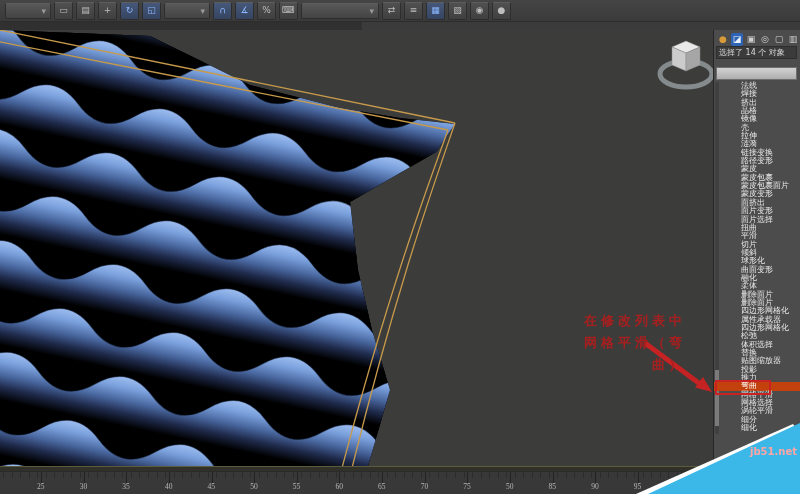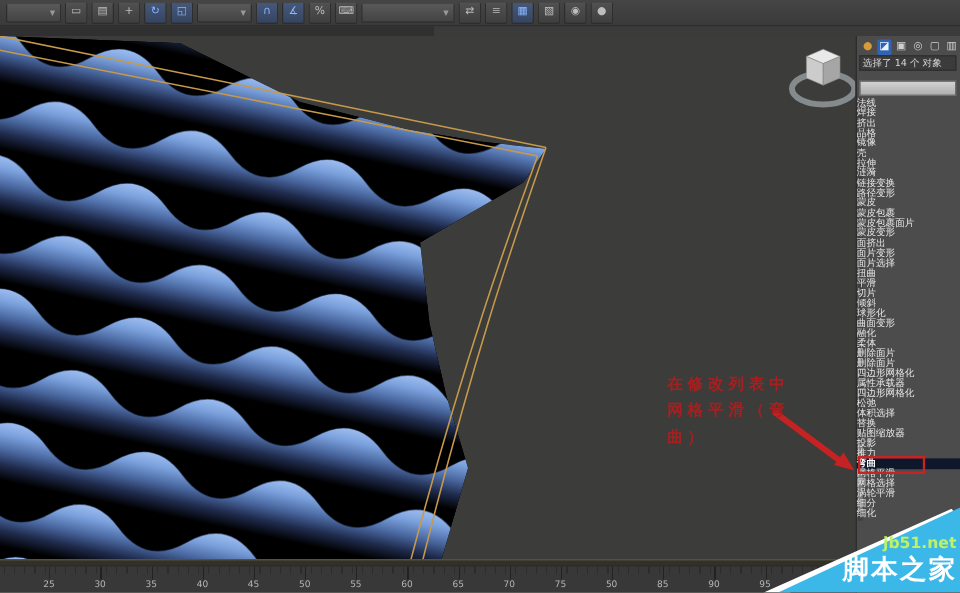--- a/index.html
+++ b/index.html
@@ -9,53 +9,53 @@
   .toolbar{position:absolute;left:0;top:0;width:800px;height:22px;background:linear-gradient(#454545,#3a3a3a);
            border-bottom:1px solid #2c2c2c;display:flex;align-items:center;gap:3px;padding-left:5px;box-sizing:border-box;}
   .tbi{flex:none;width:17px;height:16px;background:linear-gradient(#505050,#3f3f3f);border:1px solid #2d2d2d;
        border-top-color:#5d5d5d;border-radius:2px;color:#bdbdbd;font-size:9px;line-height:14px;text-align:center;overflow:hidden;}
   .tbi.blue{color:#8ab6ff;background:linear-gradient(#46587a,#354460);}
   .tbi.dd{width:46px;text-align:right;padding-right:4px;box-sizing:border-box;background:linear-gradient(#585858,#434343);color:#999;}
   .tbi.wide{width:78px;text-align:right;padding-right:4px;box-sizing:border-box;background:linear-gradient(#585858,#434343);color:#999;}
   .toolbar2{position:absolute;left:0;top:22px;width:800px;height:8px;
             background:linear-gradient(90deg,#303030 0 362px,#3b3b3b 362px);}
   
-  .viewport{position:absolute;left:0;top:30px;width:713px;height:436px;background:#3c3c3a;overflow:hidden;}
+  .viewport{position:absolute;left:0;top:30px;width:713px;height:436px;background:#3c3c3a;overflow:hidden;text-align:right;}
   .annotation{position:absolute;left:556px;top:280px;width:130px;color:#a81f1f;font-size:13px;font-weight:bold;
               letter-spacing:4px;line-height:22px;white-space:nowrap;}
   
   .panel{position:absolute;left:713px;top:30px;width:87px;height:464px;background:#4c4c4c;border-left:1px solid #262626;box-sizing:border-box;}
   .ptabs{position:absolute;left:3px;top:2px;height:15px;display:flex;gap:2px;align-items:center;}
   .ptab{width:12px;height:13px;font-size:9px;line-height:13px;text-align:center;color:#cfcfcf;border-radius:2px;}
   .ptab.orange{color:#d89b3a;}
   .ptab.active{background:#2f64b5;color:#eaf2ff;}
   .selstatus{position:absolute;left:2px;top:16px;right:3px;height:11px;background:#3b3b3b;border:1px solid #2e2e2e;
              color:#d8d8d8;font-size:8px;line-height:11px;padding-left:2px;}
   .moddd{position:absolute;left:2px;top:37px;right:3px;height:13px;background:linear-gradient(#d2d2d2,#aeaeae);
          border:1px solid #6e6e6e;box-sizing:border-box;}
   .modlist{position:absolute;left:0;top:52px;right:0;color:#e8e8e8;font-size:8px;}
-  .mod-row{height:8.35px;line-height:8.4px;padding-left:0;white-space:nowrap;}
-  .mod-row.selected{background:#0f172a;color:#ffffff;font-weight:bold;}
+  .mod-row{height:8.35px;line-height:8.4px;padding-left:27px;white-space:nowrap;}
+  .mod-row.selected{background:#c2410c;color:#ffffff;}
   .lrail{position:absolute;left:1px;top:52px;width:4px;height:352px;background:#404040;}
   .lrail .thumb{position:absolute;left:0;top:288px;width:4px;height:56px;background:#7a7a7a;}
   .red-box{position:absolute;left:1px;top:350px;width:52px;height:11px;border:2px solid #c92222;z-index:5;pointer-events:none;}
   
   .tslider{position:absolute;left:0;top:466px;width:713px;height:5px;background:#31312a;border-top:1px solid #5c5c3c;box-sizing:border-box;}
-  .ruler{position:absolute;left:0;top:471px;width:713px;height:23px;background:#383838;border-top:1px solid #2a2a2a;box-sizing:border-box;}
+  .ruler{position:absolute;left:0;top:471px;width:713px;height:23px;background:#383838;border-top:1px solid #2a2a2a;box-sizing:border-box;font-family:Liberation Serif, serif;}
   .ticks{height:11px;background-image:
       repeating-linear-gradient(90deg,#222222 0 1px,transparent 1px 42.64px),
       repeating-linear-gradient(90deg,#2c2c2c 0 1px,transparent 1px 8.528px);
       background-size:100% 11px,100% 6px;background-repeat:no-repeat,no-repeat;background-position:40.5px 0,2.9px 0;}
   .ticklabels{display:flex;padding-left:19.5px;margin-top:-1px;}
   .ticklabels span{flex:none;width:42.64px;text-align:center;font-size:7.5px;color:#b5b5b5;}
   
   .wm{position:absolute;right:0;bottom:0;width:200px;height:75px;z-index:50;pointer-events:none;}
   .wm-white{position:absolute;inset:0;background:#ffffff;clip-path:polygon(36px 75px,193px 5px,200px 14px,58px 75px);}
   .wm-blue{position:absolute;inset:0;clip-path:polygon(48px 75px,200px 4px,200px 75px);}
-  .wm-site{position:absolute;right:3px;top:27px;font-size:13px;font-weight:bold;color:#bef264;}
+  .wm-site{position:absolute;right:3px;top:27px;font-size:10px;font-weight:bold;color:#fca5a5;}
   .wm-name{position:absolute;right:2px;top:41px;font-size:22px;font-weight:bold;color:#ffffff;letter-spacing:2px;}
 </style>
 </head>
 <body>
 
 <div class="stage">
 
   <div class="toolbar">
       <div class="tbi dd">▾</div>
       <div class="tbi">▭</div>
@@ -220,16 +220,15 @@
         <span>85</span>
         <span>90</span>
         <span>95</span>
       </div>
   </div>
 
   <div class="wm">
     <div class="wm-white"></div>
     <div class="wm-blue" style="background: rgb(60, 184, 232);"></div>
     <div class="wm-site">jb51.net</div>
-    <div class="wm-name">脚本之家</div>
   </div>
 
 </div>
 
 </body></html>

